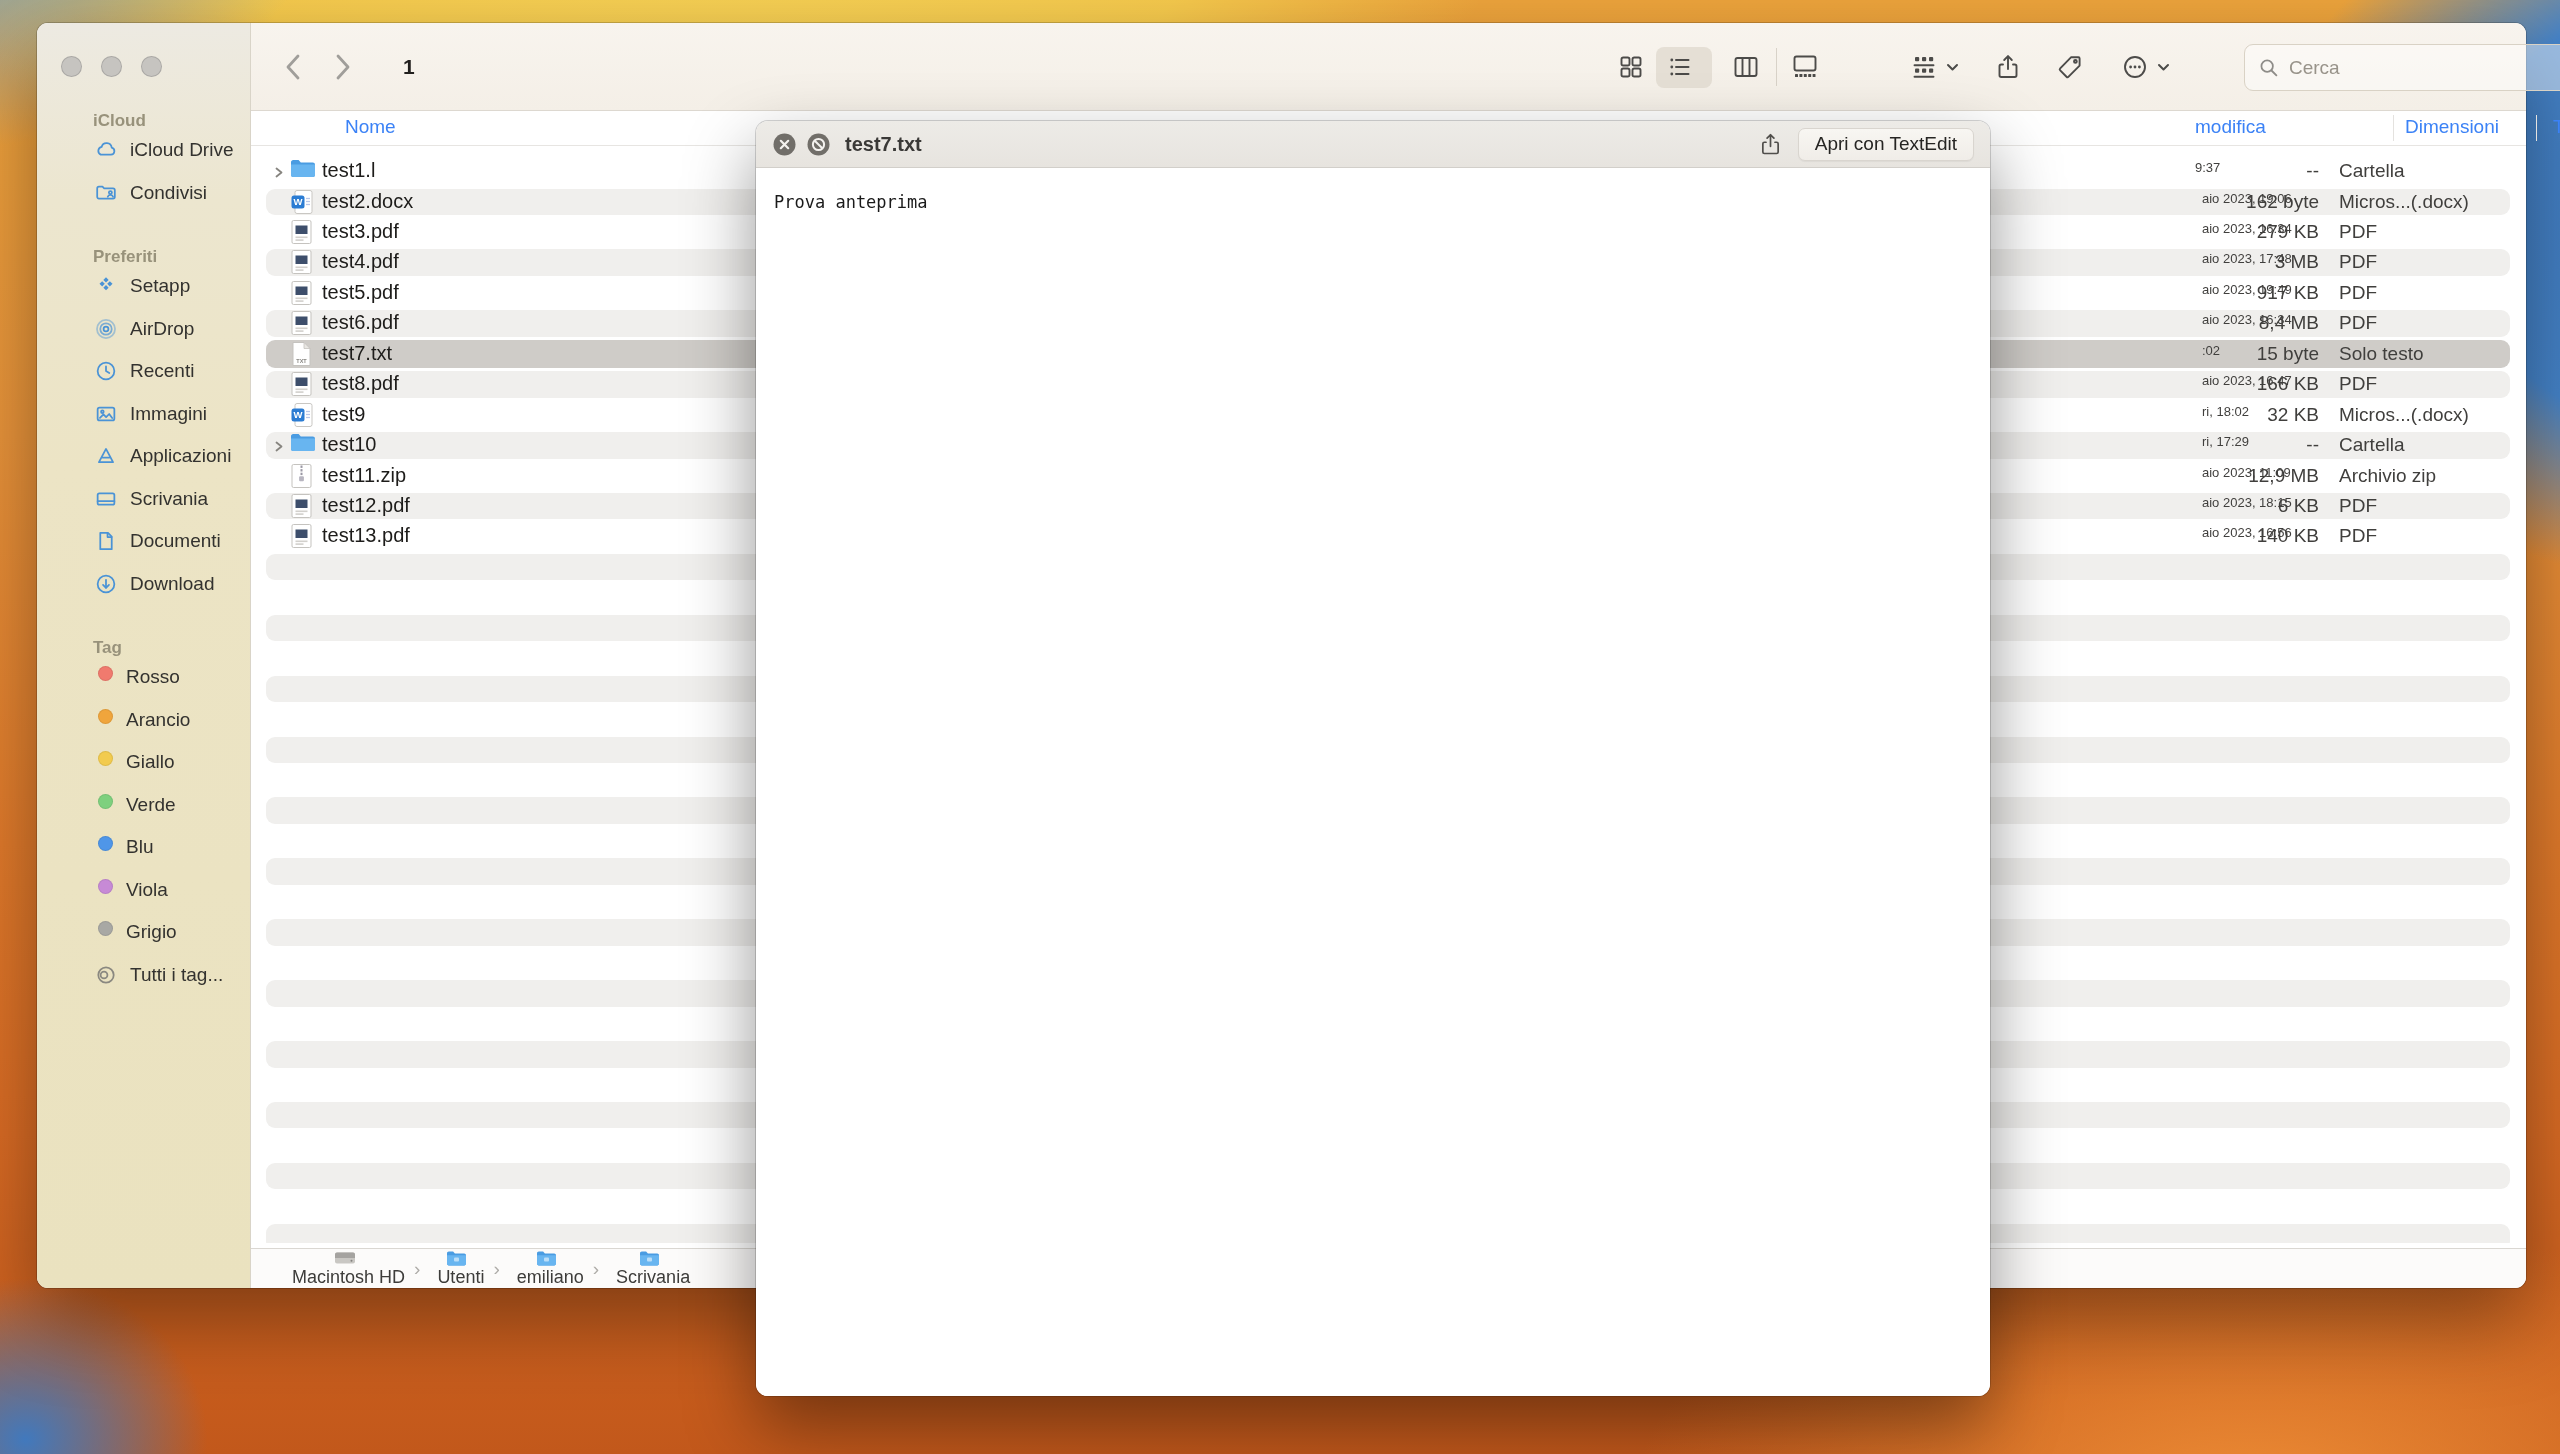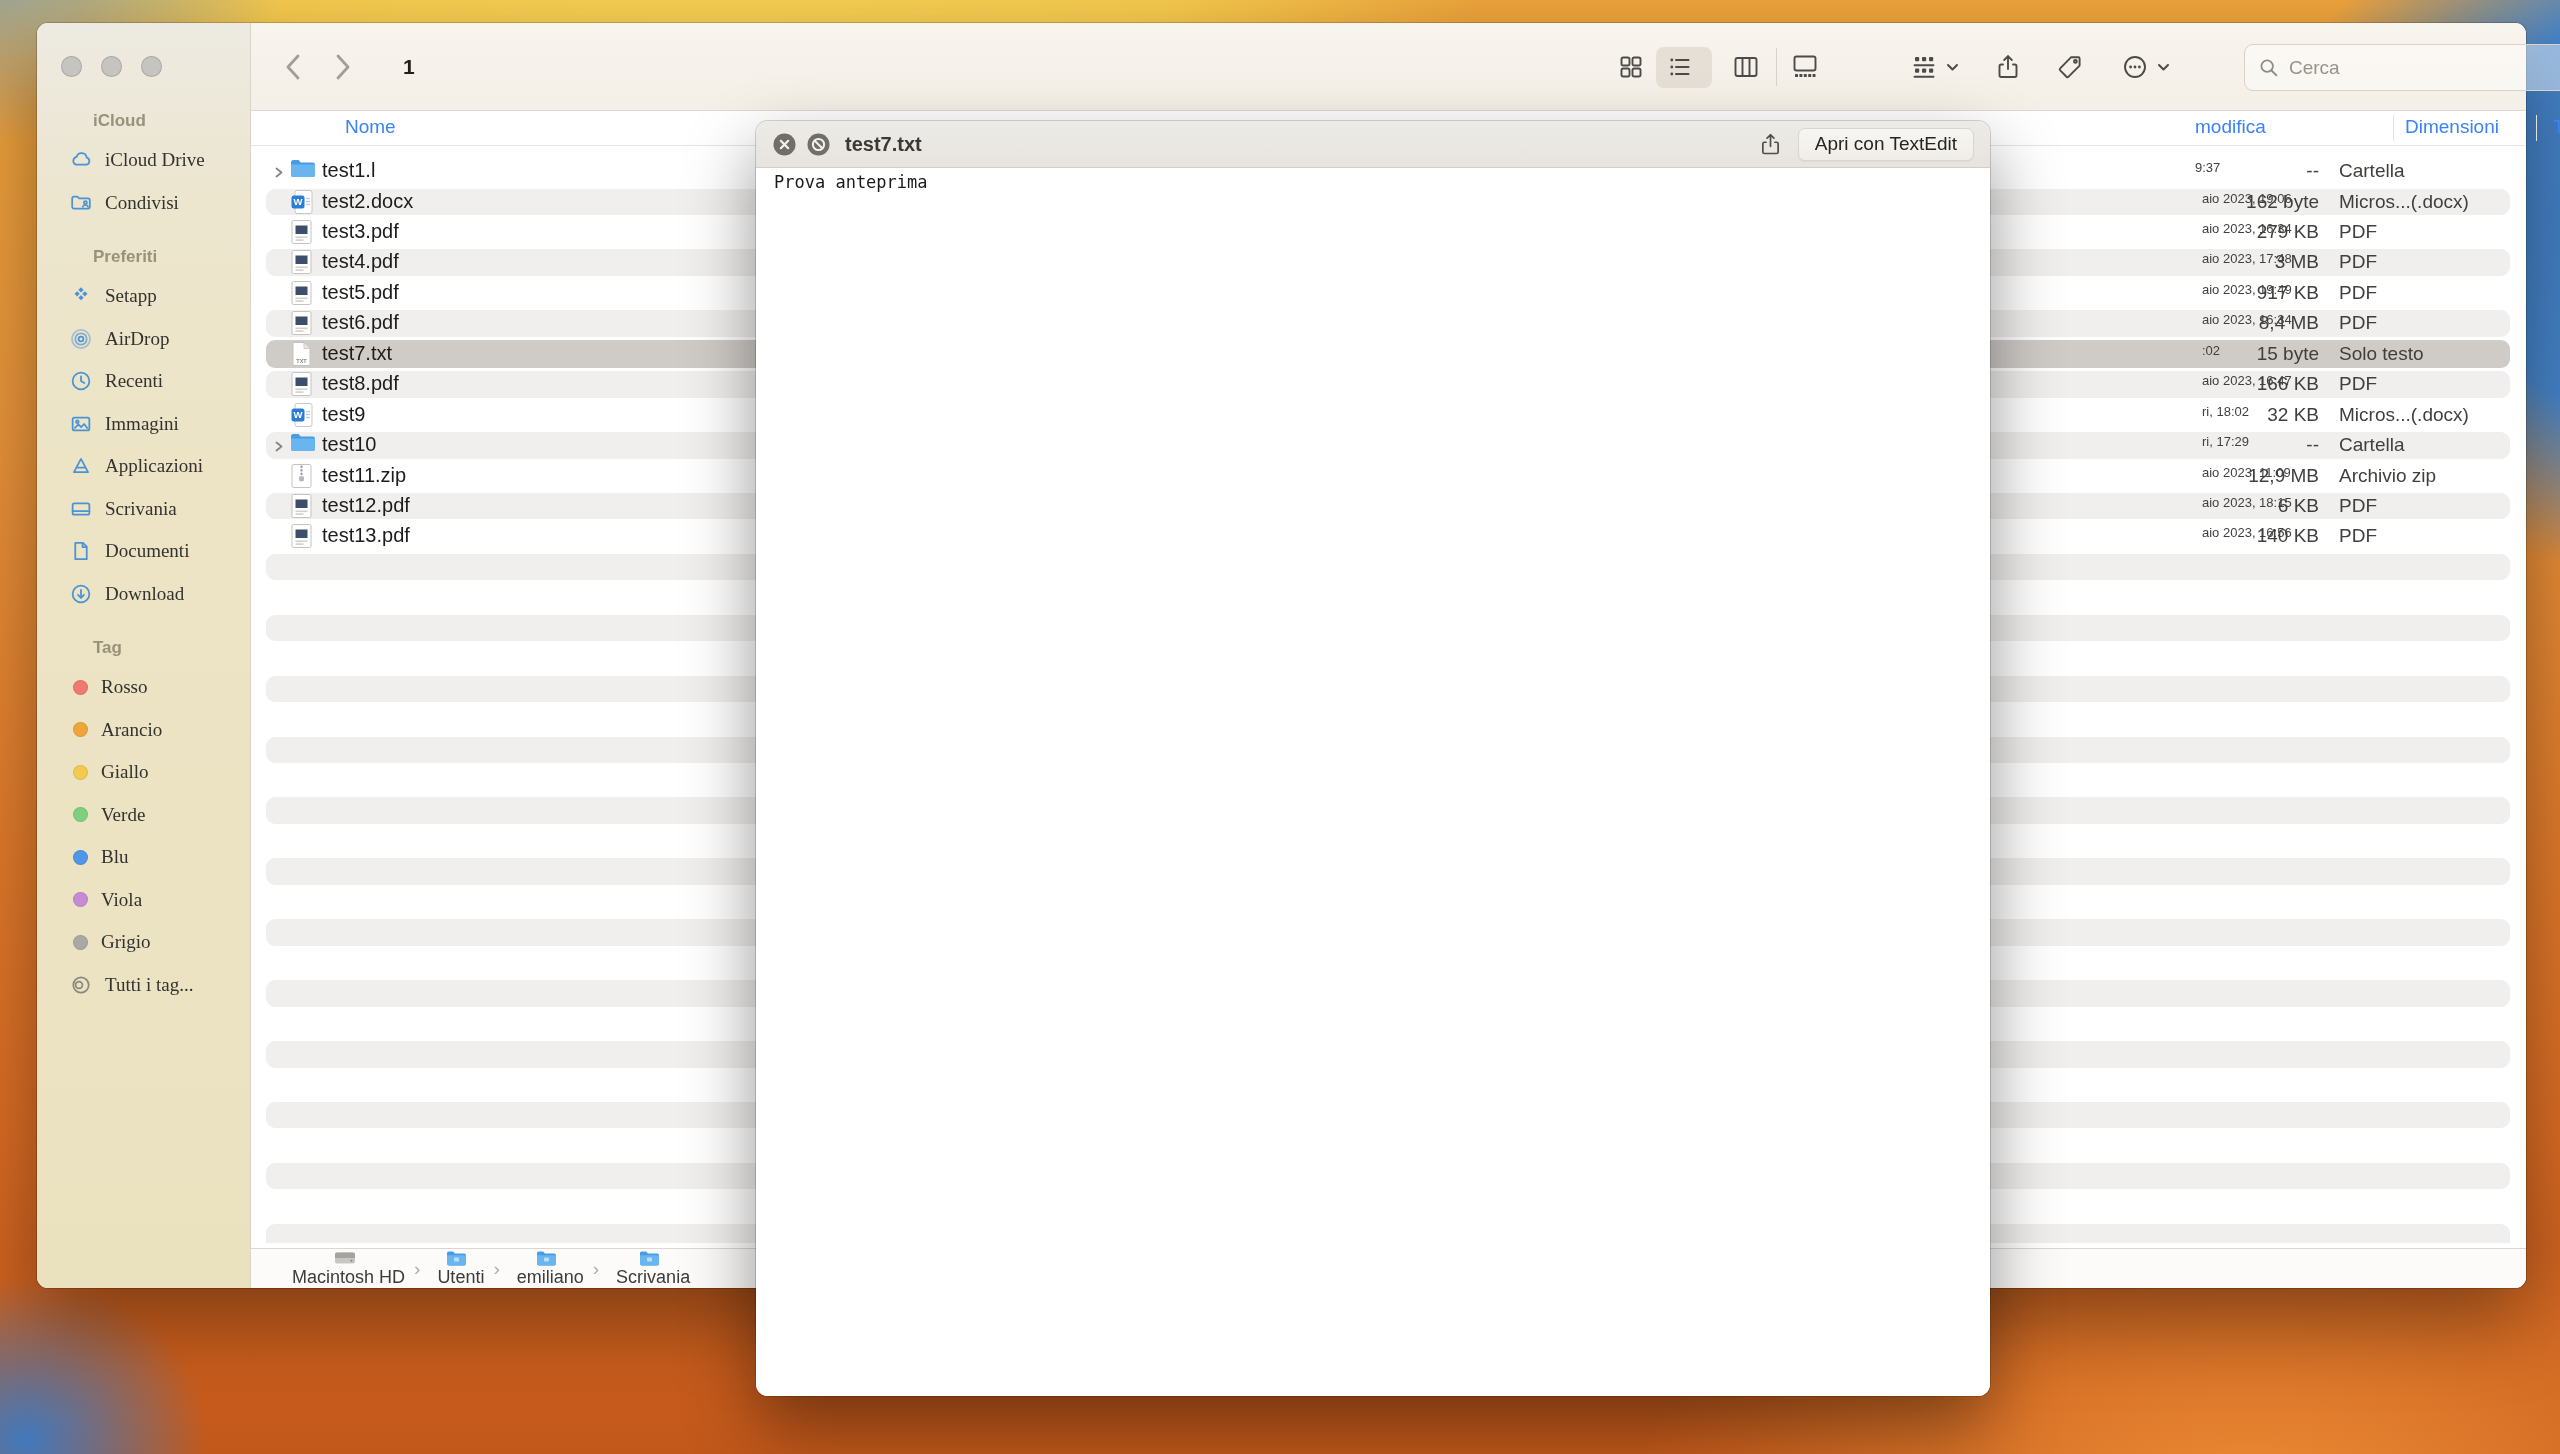--- a/index.html
+++ b/index.html
@@ -17,21 +17,21 @@
   
   .sidebar{position:absolute;left:0;top:0;width:214px;height:100%;border-radius:11px 0 0 11px;
     background:linear-gradient(180deg,#edeae2 0%,#ece6cf 14%,#ece4c5 35%,#eae2bf 100%);
     border-right:1px solid #d9d4c8;box-sizing:border-box;}
   .tlights{position:absolute;left:24px;top:33px;display:flex;gap:19px;}
   .tlight{width:21px;height:21px;border-radius:50%;background:#c6c4c0;border:1px solid rgba(0,0,0,.14);box-sizing:border-box;}
   #sb-sections{position:absolute;left:0;top:80px;right:0;}
   .sb-header{height:36px;line-height:36px;padding-left:56px;font-size:17px;font-weight:700;color:#98927b;}
   .sb-section{margin-top:15px;}
   .sb-section:first-child{margin-top:0;}
-  .sb-item{height:42.5px;display:flex;align-items:center;padding-left:31px;font-family:Liberation Serif, serif;}
+  .sb-item{height:42.5px;display:flex;padding-left:56px;}
   .sb-item .icon{width:26px;display:flex;justify-content:center;margin-right:11px;}
   .sb-label{font-size:19px;color:#33322f;white-space:nowrap;}
   .sb-dot{width:15px;height:15px;border-radius:50%;margin-right:13px;margin-left:5px;box-shadow:inset 0 0 0 1px rgba(0,0,0,.08);}
   
   .toolbar{position:absolute;left:214px;top:0;right:0;height:88px;border-radius:0 11px 0 0;
     background:linear-gradient(180deg,#f8f4ee,#f4efe7);border-bottom:1px solid #ddd8d0;box-sizing:border-box;}
   .tb{position:absolute;top:0;height:88px;display:flex;align-items:center;}
   .tb-title{font-size:21px;font-weight:700;color:#211f1d;}
   .seg-hl{position:absolute;left:1405px;top:24px;width:56px;height:41px;border-radius:8px;background:#e5dfd5;}
   .tb .icon{display:flex;}
@@ -65,21 +65,21 @@
   .ql{position:absolute;left:756px;top:121px;width:1234px;height:1275px;border-radius:12px;
     background:#fff;box-shadow:0 30px 70px rgba(0,0,0,.42), 0 0 0 1px rgba(0,0,0,.16);}
   .ql-header{position:absolute;left:0;top:0;right:0;height:47px;border-radius:12px 12px 0 0;
     background:linear-gradient(180deg,#edebe7,#e7e4df);border-bottom:1px solid #d2cfca;
     display:flex;align-items:center;box-sizing:border-box;padding:0 16px;}
   .ql-title{font-size:20px;font-weight:700;color:#3a3937;margin-left:14px;}
   .ql-spacer{flex:1;}
   .ql-btn{height:33px;border:1px solid #d9d5cf;border-radius:7px;background:linear-gradient(180deg,#f8f6f2,#f0ede8);
     font-size:19px;color:#262523;padding:0 16px;margin-left:14px;font-family:inherit;box-shadow:0 1px 1px rgba(0,0,0,.05);}
   .ql-body{position:absolute;left:0;top:47px;right:0;bottom:0;border-radius:0 0 12px 12px;background:#fff;}
-  .ql-text{position:absolute;left:18px;top:4px;font-family:"DejaVu Sans Mono","Liberation Mono",monospace;
+  .ql-text{position:absolute;left:18px;top:24px;font-family:"DejaVu Sans Mono","Liberation Mono",monospace;
     font-size:17px;color:#1a1a1a;white-space:pre;}
   .icon svg{display:block;}
 </style>
 </head>
 <body>
 
 <div id="wallpaper"></div>
 
 <div class="fwindow">
 

